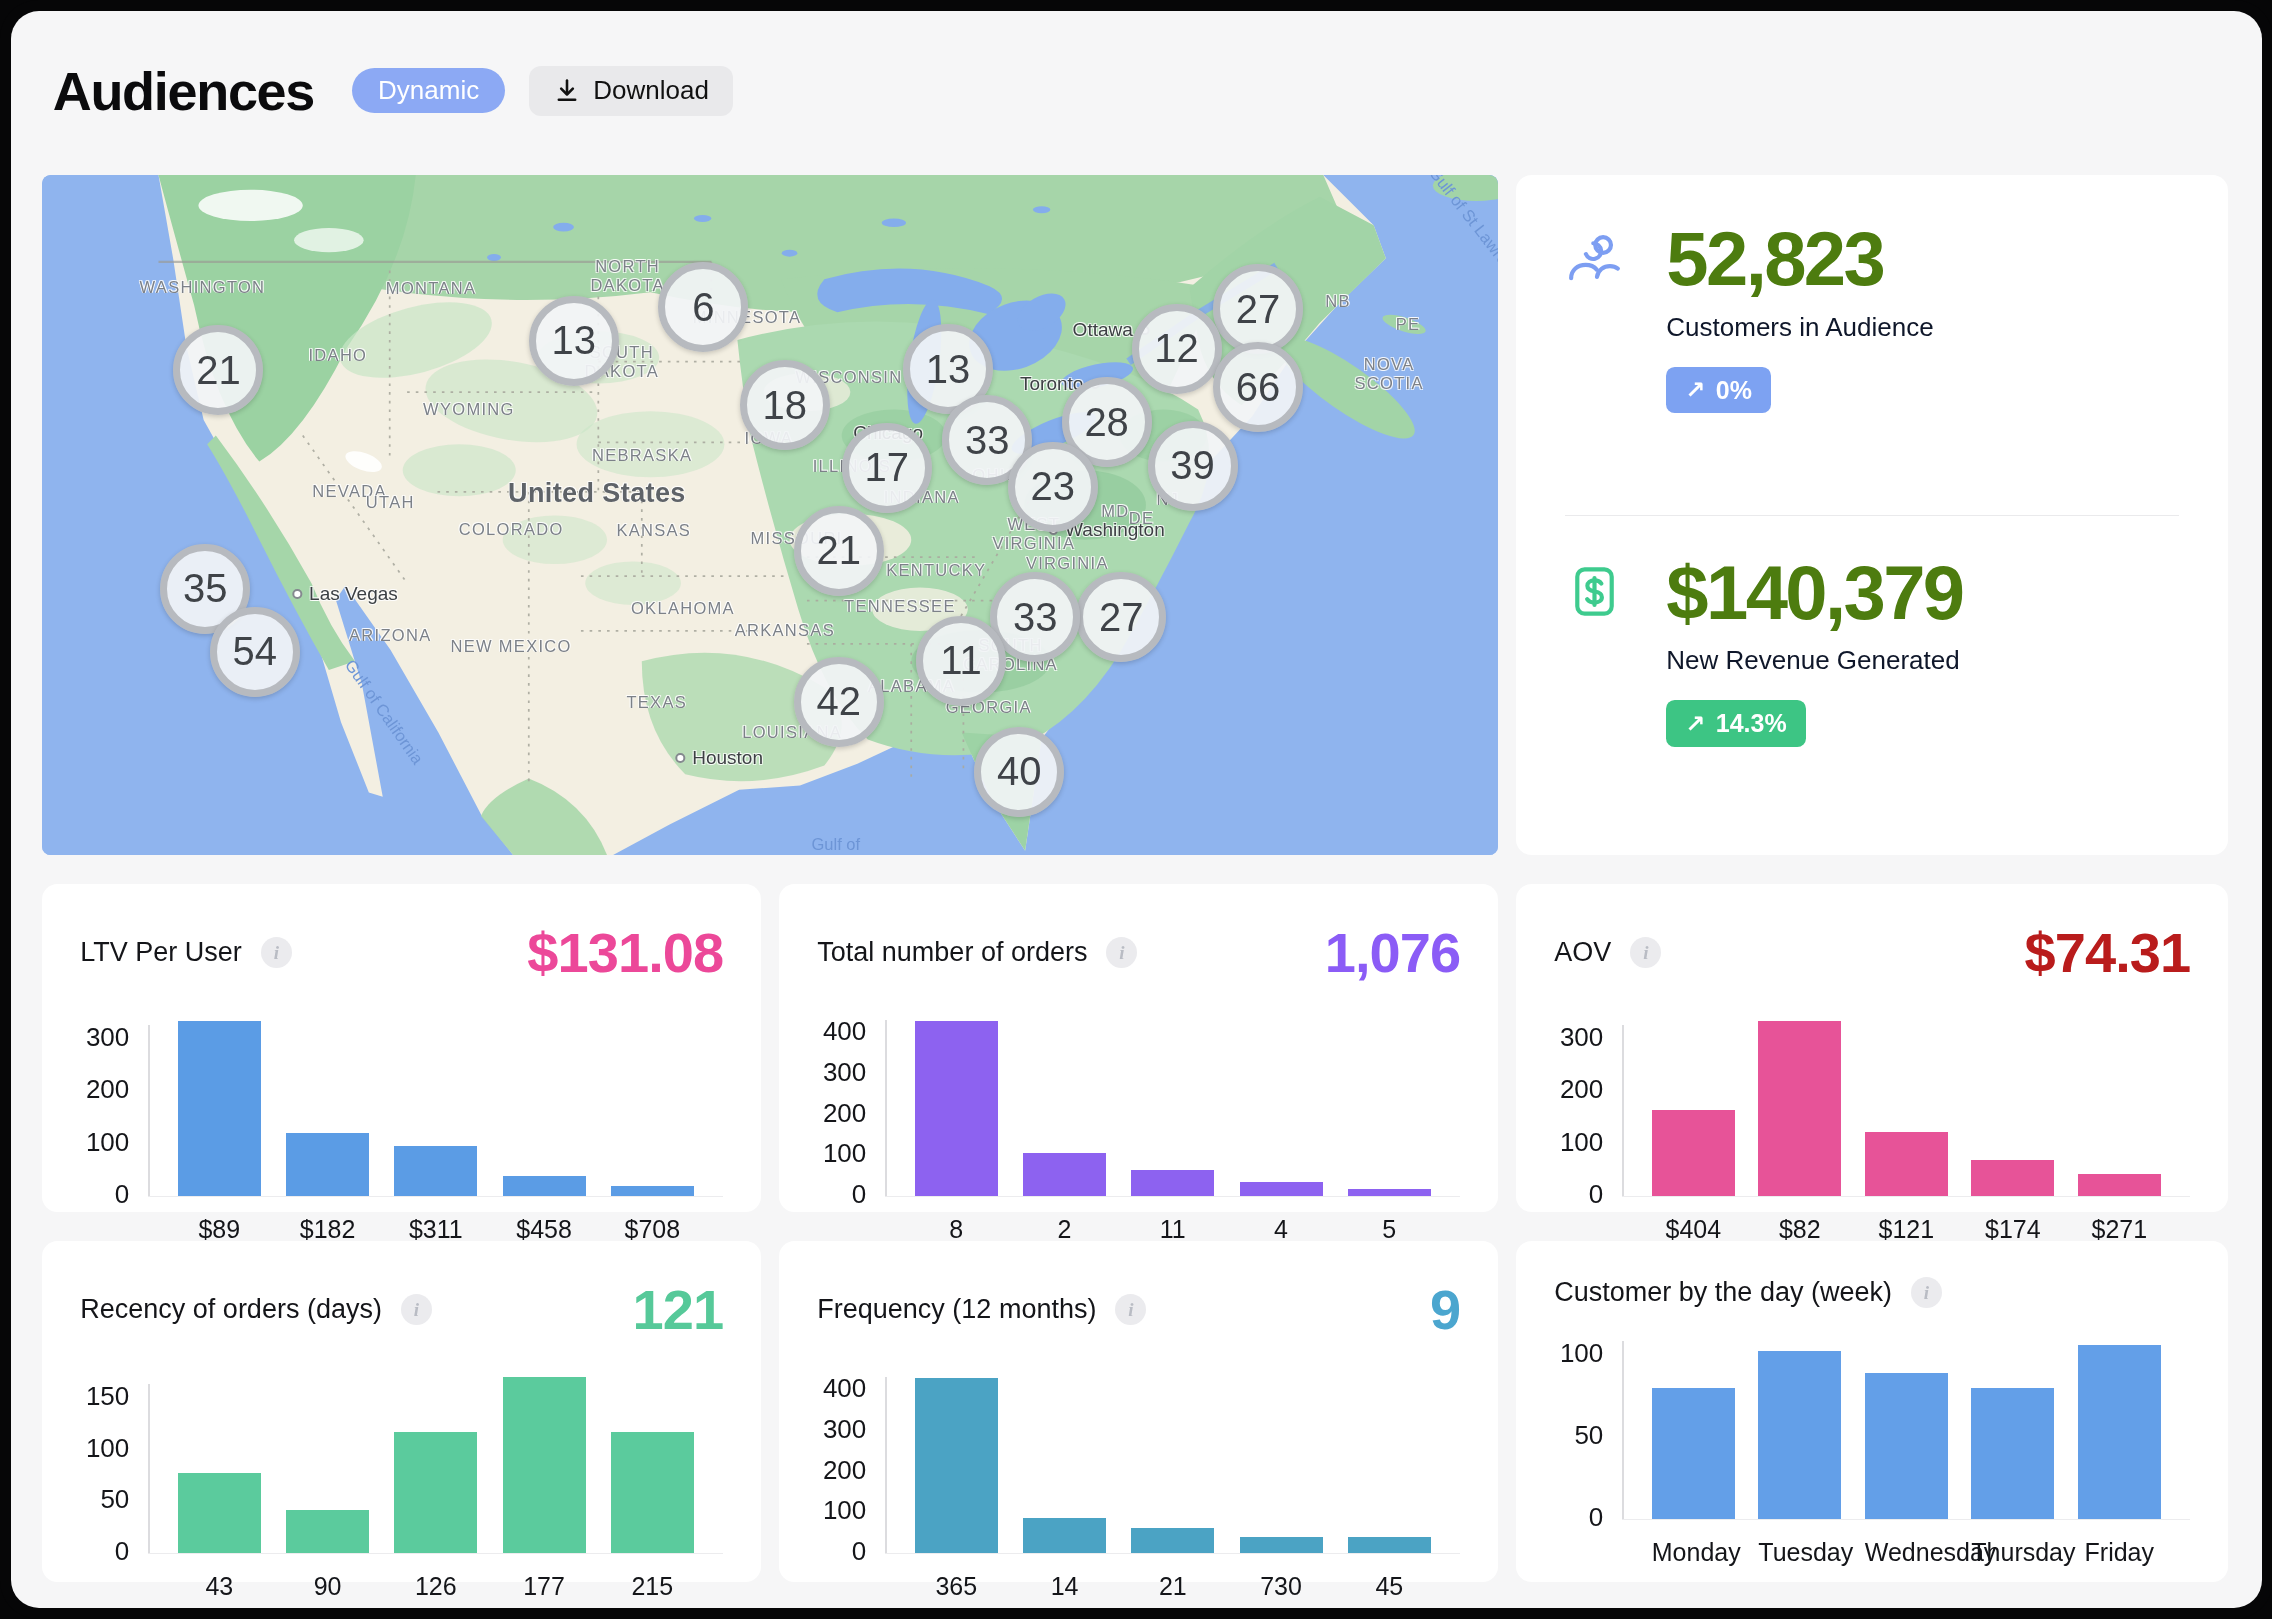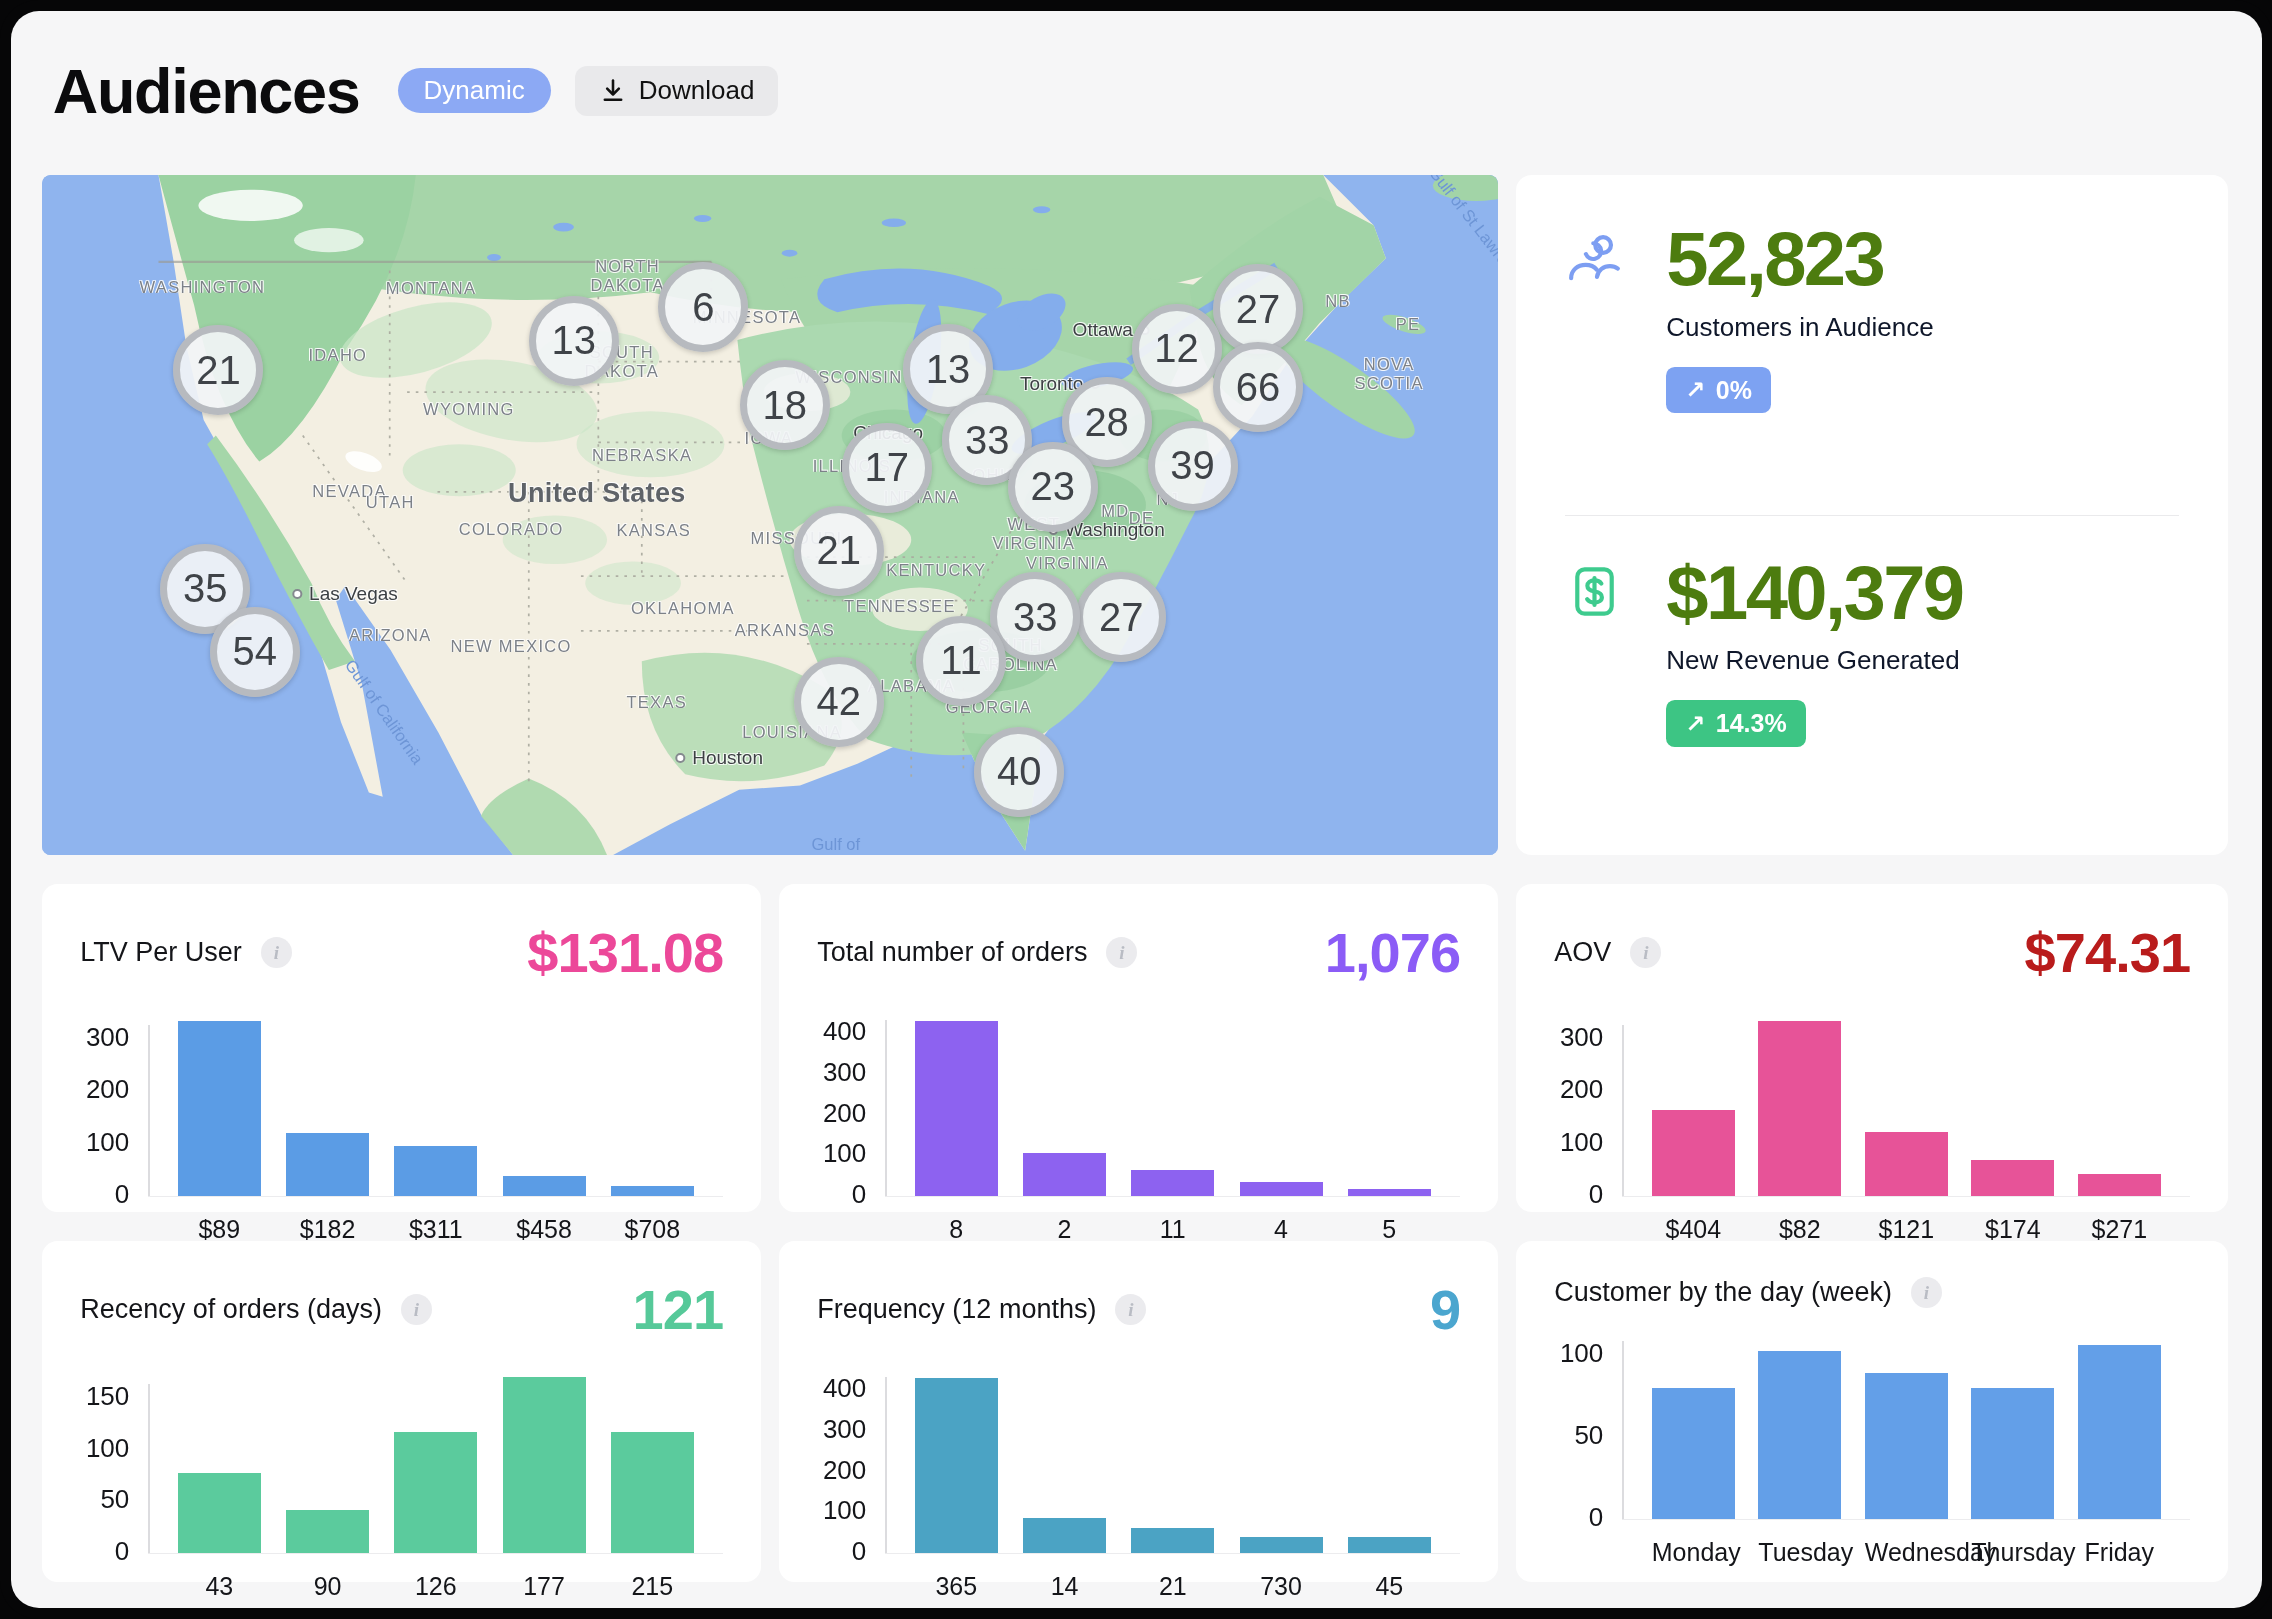--- a/index.html
+++ b/index.html
@@ -3,21 +3,21 @@
 <meta charset="utf-8">
 <style>
   * { margin:0; padding:0; box-sizing:border-box; }
   html,body { width:2273px; height:1619px; }
   body { background:#060607; font-family:"Liberation Sans","DejaVu Sans",sans-serif; }
   .frame { width:2273px; height:1619px; background:#060607; padding:11.3px; border-radius:38px; }
   .app { width:100%; height:100%; background:#f6f6f7; border-radius:28px; padding:24px 31px 26px 31px; overflow:hidden; }
 
   
   .header { display:flex; align-items:center; margin:14px 10.4px 43px 10.4px; height:83px; }
-  .page-title { font-size:63px; font-weight:800; color:#0b0b0d; letter-spacing:-1.3px; }
+  .page-title { font-size:54px; font-weight:800; color:#0b0b0d; letter-spacing:-1.3px; }
   .pill { margin-left:38px; height:45px; padding:0 26px; border-radius:22.6px; background:#8ca9f4;
           color:#fff; font-size:26px; display:inline-flex; align-items:center; }
   .btn-download { margin-left:24px; height:50px; padding:0 24px; border-radius:12px; background:#e9e9eb;
           color:#111; font-size:26px; display:inline-flex; align-items:center; gap:12px; border:none; cursor:pointer; }
   .btn-send { margin-left:auto; height:82px; padding:0 38px; border-radius:19px; background:#6334f1;
           color:#fff; font-size:40px; font-weight:700; display:inline-flex; align-items:center; gap:17.4px; border:none; cursor:pointer; }
 
   
   .grid { display:grid; grid-template-columns:719px 719px 712px; grid-template-rows:680px 328px 341px; gap:29px 18px; }
   .card { background:#fff; border-radius:15.6px; }

